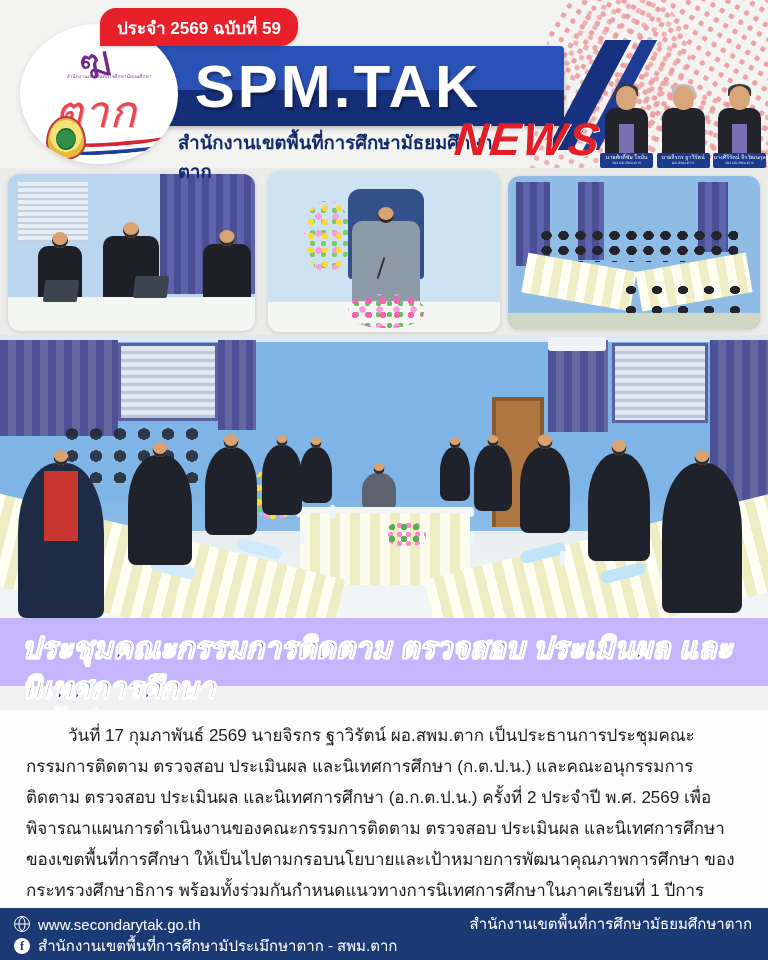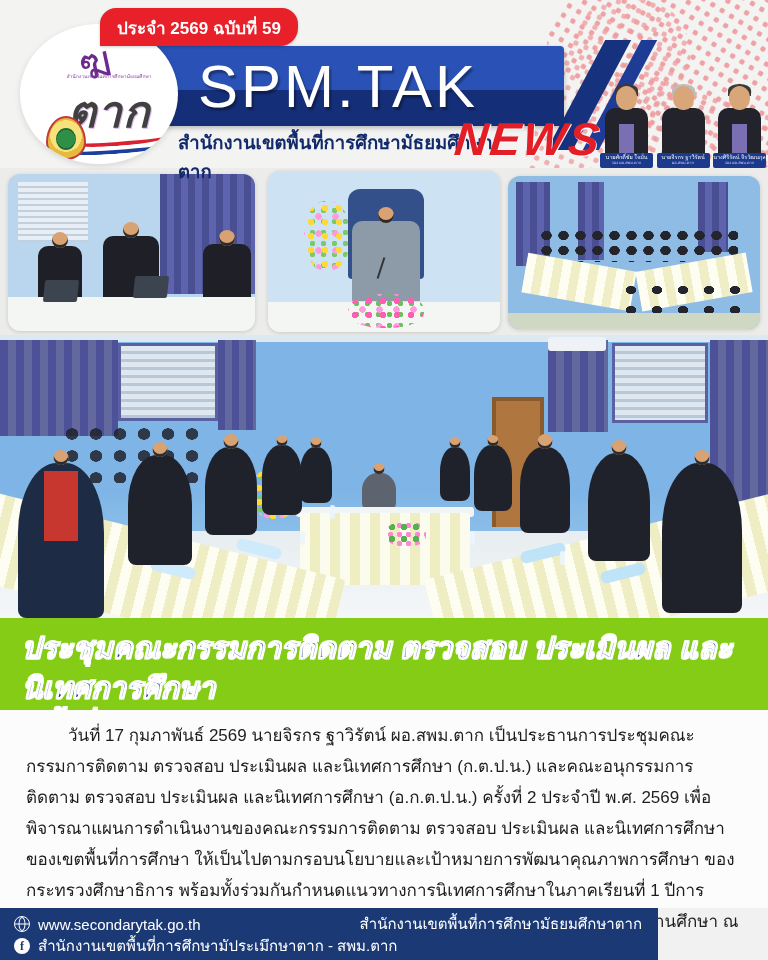--- a/index.html
+++ b/index.html
@@ -9,30 +9,30 @@
 
   
   .header { position:absolute; left:0; top:0; width:768px; height:168px; background:#f3f3f2; }
   .dot-band { position:absolute; background-image:radial-gradient(#ef9a9d 2.6px, transparent 3px); background-size:11px 11px; opacity:.9; }
   .dot-band.b1 { right:-60px; top:-70px; width:260px; height:210px; transform:rotate(32deg); border-radius:40px; }
   .dot-band.b2 { right:100px; top:-10px; width:120px; height:230px; transform:rotate(24deg); border-radius:60px; opacity:.75; }
   .dot-band.b3 { right:-30px; top:90px; width:210px; height:90px; transform:rotate(18deg); border-radius:45px; opacity:.8; }
 
   .logo-circle { position:absolute; left:20px; top:24px; width:158px; height:140px; background:#fff; border-radius:50%; box-shadow:0 2px 6px rgba(0,0,0,.12); z-index:5; overflow:hidden; }
   .logo-dancer { position:absolute; left:58px; top:10px; width:34px; height:58px; color:#6d2a8e; font-size:44px; line-height:58px; text-align:center; transform:rotate(-12deg); }
-  .logo-tak { position:absolute; left:34px; top:52px; width:110px; text-align:center; font-size:44px; font-weight:bold; color:#404040; font-style:italic; letter-spacing:1px; text-shadow:1px 1px 0 #d9b6e6; }
+  .logo-tak { position:absolute; left:34px; top:52px; width:110px; font-size:44px; font-weight:normal; color:#ef4444; font-style:italic; letter-spacing:1px; text-shadow:1px 1px 0 #d9b6e6; }
   .logo-sub { position:absolute; left:30px; top:48px; width:118px; text-align:center; font-size:5px; color:#8a3aa0; }
   .logo-emblem { position:absolute; left:26px; top:92px; width:40px; height:44px; background:radial-gradient(circle at 50% 45%, #f8e27b 55%, #e7b93c 56%); border-radius:50% 50% 50% 50%/60% 60% 40% 40%; border:2px solid #c23a3a; }
   .logo-emblem:after { content:""; position:absolute; left:8px; top:10px; width:20px; height:22px; border-radius:50%; background:radial-gradient(circle, #2f8f46 60%, #1d6b33 61%); }
   .logo-swoosh1 { position:absolute; left:40px; top:116px; width:110px; height:14px; border-radius:50%; border-bottom:4px solid #1d3f9c; transform:rotate(-4deg); }
   .logo-swoosh2 { position:absolute; left:44px; top:108px; width:106px; height:14px; border-radius:50%; border-bottom:4px solid #d92330; transform:rotate(-4deg); }
 
   .issue-badge { position:absolute; left:100px; top:8px; width:198px; height:38px; background:#e8202a; border-radius:16px 16px 18px 0; z-index:6; display:flex; align-items:center; justify-content:center; color:#fff; font-weight:bold; font-size:17px; box-shadow:0 1px 3px rgba(0,0,0,.2); }
   .brand-banner { position:absolute; left:112px; top:46px; width:452px; height:80px; background:linear-gradient(#2a51b5 0 55%, #152e78 55% 100%); border-radius:4px; z-index:4; display:flex; align-items:center; justify-content:center; box-shadow:0 2px 5px rgba(0,0,0,.25); }
-  .brand-text { color:#fff; font-size:60px; font-weight:normal; letter-spacing:3px; text-shadow:2px 3px 2px rgba(0,0,0,.35); }
+  .brand-text { color:#fff; font-size:60px; font-weight:bold; letter-spacing:3px; text-shadow:2px 3px 2px rgba(0,0,0,.35); }
   .stripe { position:absolute; top:40px; width:26px; height:110px; background:#16317e; transform:skewX(-28deg); z-index:3; }
   .s1 { left:576px; } .s2 { left:612px; width:16px; background:#1e3c96; }
   .header-subtitle { position:absolute; left:178px; top:128px; width:330px; font-size:18.5px; font-weight:bold; color:#122a6b; z-index:5; }
   .news-label { position:absolute; left:455px; top:112px; font-size:46px; font-weight:bold; font-style:italic; color:#e41e26; letter-spacing:2px; z-index:6; text-shadow:1px 1px 0 #fff; transform:skewX(-6deg); }
 
   .officials { position:absolute; right:2px; top:84px; width:166px; height:84px; display:flex; justify-content:space-between; z-index:6; }
   .official { position:relative; width:53px; height:84px; }
   .official .body { position:absolute; bottom:14px; left:5px; width:43px; height:46px; background:#23242b; border-radius:10px 10px 0 0; }
   .official .shirt { position:absolute; bottom:14px; left:19px; width:15px; height:30px; background:#7b6fb4; }
   .official .head { position:absolute; top:2px; left:16px; width:21px; height:24px; background:#d9a679; border-radius:50% 50% 45% 45%; }
@@ -87,29 +87,29 @@
   .person:after { content:""; position:absolute; top:-13px; left:50%; transform:translateX(-50%); width:15px; height:15px; background:#d8a273; border-radius:50%; box-shadow:0 -3px 0 #2b2b30 inset; }
   .person.sm:after { width:11px; height:11px; top:-10px; }
   .person.red { background:#1d2c44; }
   .person.red:before { content:""; position:absolute; left:30%; top:8px; width:40%; height:45%; background:#c8372f; }
   .mp-crowd { position:absolute; left:60px; top:88px; width:150px; height:60px; background-image:radial-gradient(#20222c 6px, transparent 6.5px); background-size:24px 22px; opacity:.85; }
 
   .agency-badge { position:absolute; left:0; top:550px; width:300px; height:68px; background:#d4372f; clip-path:polygon(0 0, 82% 0, 100% 100%, 0 100%); z-index:8; display:flex; align-items:center; padding-left:26px; }
   .agency-badge span { color:#fff; font-size:50px; font-weight:bold; text-shadow:2px 2px 3px rgba(0,0,0,.25); }
 
   
-  .title-band { position:absolute; left:0; top:618px; width:768px; height:92px; background:#84cc16; padding:10px 0 0 22px; }
+  .title-band { position:absolute; left:0; top:618px; width:768px; height:68px; background:#c4b5fd; padding:10px 0 0 22px; }
   .title-line { font-size:29px; font-weight:bold; font-style:italic; color:#16357f; line-height:40px; -webkit-text-stroke:1px #fff; text-shadow:1px 1px 0 #fff,-1px -1px 0 #fff,1px -1px 0 #fff,-1px 1px 0 #fff; letter-spacing:.5px; }
 
   
   .body-area { position:absolute; left:0; top:710px; width:768px; height:198px; background:#fcfcfc; padding:10px 26px 0 26px; }
   .body-text { font-size:17px; color:#1d1d1d; line-height:31px; text-indent:42px; text-align:left; }
 
   
-  .footer { position:absolute; left:0; top:908px; width:658px; height:52px; background:#1b3a75; color:#fff; }
+  .footer { position:absolute; left:0; top:908px; width:768px; height:52px; background:#1b3a75; color:#fff; }
   .f-left { position:absolute; left:14px; top:5px; }
   .f-row { display:flex; align-items:center; height:22px; gap:8px; font-size:15px; }
   .globe { width:16px; height:16px; border:1.5px solid #fff; border-radius:50%; position:relative; display:inline-block; }
   .globe:before { content:""; position:absolute; left:50%; top:0; width:7px; height:100%; border:1px solid #fff; border-radius:50%; transform:translateX(-50%); box-sizing:border-box; }
   .globe:after { content:""; position:absolute; top:50%; left:0; width:100%; height:0; border-top:1px solid #fff; transform:translateY(-50%); }
   .fb { width:16px; height:16px; background:#fff; color:#1b3a75; border-radius:50%; font-weight:bold; font-size:12px; text-align:center; line-height:16px; display:inline-block; font-family:"Liberation Serif",serif; }
   .f-right { position:absolute; right:16px; top:5px; text-align:right; font-size:15px; line-height:21px; }
 </style>
 </head>
 <body>

